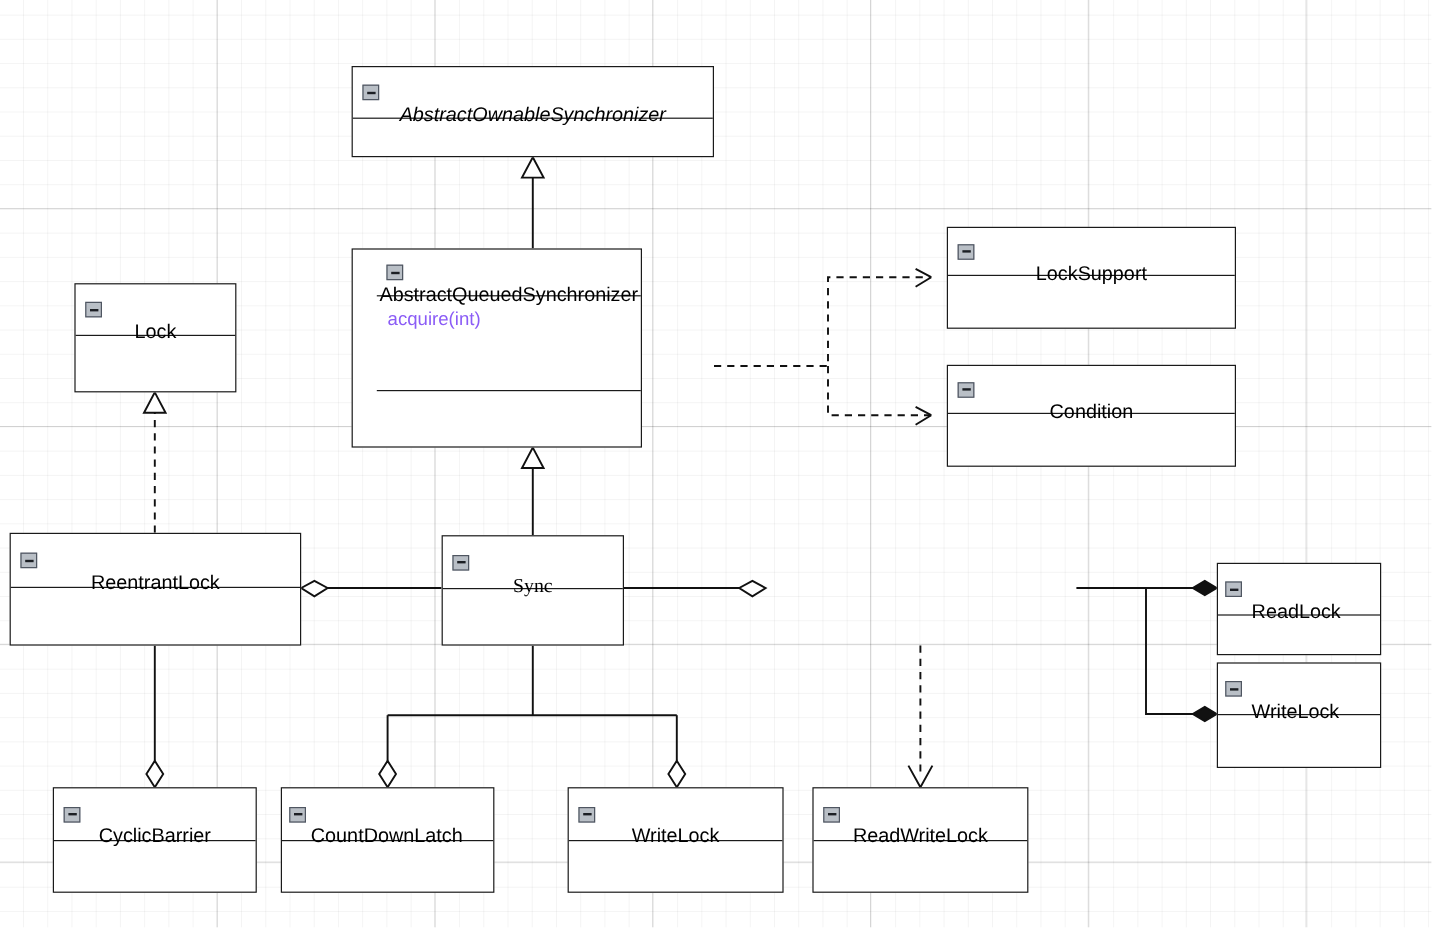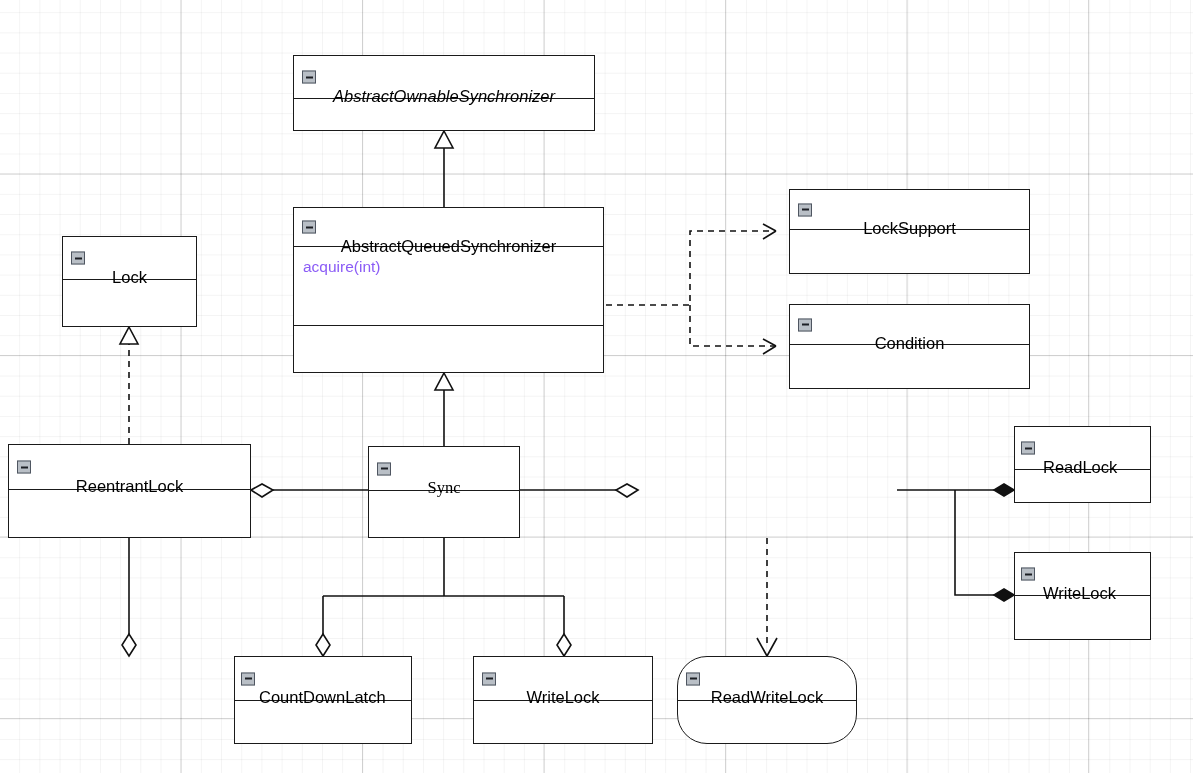--- a/index.html
+++ b/index.html
@@ -176,21 +176,21 @@
   </svg>
 
   <div class="uml-class" style="left:293px; top:55px; width:302px; height:76px;">
     <div class="uml-title abstract" style="height:43px;">
       <span class="uml-icon"></span>
       <span class="uml-title-text">AbstractOwnableSynchronizer</span>
     </div>
     <div class="uml-compartment" style="flex:1 1 auto;"></div>
   </div>
 
-  <div class="uml-class" style="left:293px; top:207px; width:311px; height:166px;">
+  <div class="uml-class" style="left:293px; top:207px; width:242px; height:166px;padding-left:20px;">
     <div class="uml-title" style="height:39px;">
       <span class="uml-icon"></span>
       <span class="uml-title-text">AbstractQueuedSynchronizer</span>
     </div>
     <div class="uml-compartment divided" style="height:79px;">
       <div class="uml-member">acquire(int)</div>
     </div>
     <div class="uml-compartment" style="flex:1 1 auto;"></div>
   </div>
 
@@ -228,54 +228,61 @@
 
   <div class="uml-class" style="left:368px; top:446px; width:152px; height:92px;font-family:Liberation Serif, serif;">
     <div class="uml-title" style="height:44px;">
       <span class="uml-icon"></span>
       <span class="uml-title-text">Sync</span>
     </div>
     <div class="uml-compartment" style="flex:1 1 auto;"></div>
   </div>
 
 
-  <div class="uml-class" style="left:1014px; top:426px; width:137px; height:77px;">
+  <div class="uml-class" style="left:1014px; top:469px; width:137px; height:77px;">
     <div class="uml-title" style="height:43px; justify-content:flex-start; padding-left:28px;">
       <span class="uml-icon tight"></span>
       <span class="uml-title-text">ReadLock</span>
     </div>
     <div class="uml-compartment" style="flex:1 1 auto;"></div>
   </div>
 
   <div class="uml-class" style="left:1014px; top:552px; width:137px; height:88px;">
     <div class="uml-title" style="height:43px; justify-content:flex-start; padding-left:28px;">
       <span class="uml-icon tight"></span>
       <span class="uml-title-text">WriteLock</span>
     </div>
     <div class="uml-compartment" style="flex:1 1 auto;"></div>
   </div>
 
+  <div class="uml-class" style="left:44px; top:656px; width:170px; height:88px;">
+    <div class="uml-title" style="height:44px;">
+      <span class="uml-icon"></span>
+      <span class="uml-title-text">CyclicBarrier</span>
+    </div>
+    <div class="uml-compartment" style="flex:1 1 auto;"></div>
+  </div>
 
   <div class="uml-class" style="left:234px; top:656px; width:178px; height:88px;">
     <div class="uml-title" style="height:44px; justify-content:flex-start; padding-left:24px;">
       <span class="uml-icon tight"></span>
       <span class="uml-title-text">CountDownLatch</span>
     </div>
     <div class="uml-compartment" style="flex:1 1 auto;"></div>
   </div>
 
   <div class="uml-class" style="left:473px; top:656px; width:180px; height:88px;">
     <div class="uml-title" style="height:44px;">
       <span class="uml-icon"></span>
       <span class="uml-title-text">WriteLock</span>
     </div>
     <div class="uml-compartment" style="flex:1 1 auto;"></div>
   </div>
 
-  <div class="uml-class" style="left:677px; top:656px; width:180px; height:88px;border-radius:30px;">
+  <div class="uml-class" style="left:677px; top:656px; width:180px; height:88px;">
     <div class="uml-title" style="height:44px;">
       <span class="uml-icon"></span>
       <span class="uml-title-text">ReadWriteLock</span>
     </div>
     <div class="uml-compartment" style="flex:1 1 auto;"></div>
   </div>
 
 </div>
 
 </body></html>

